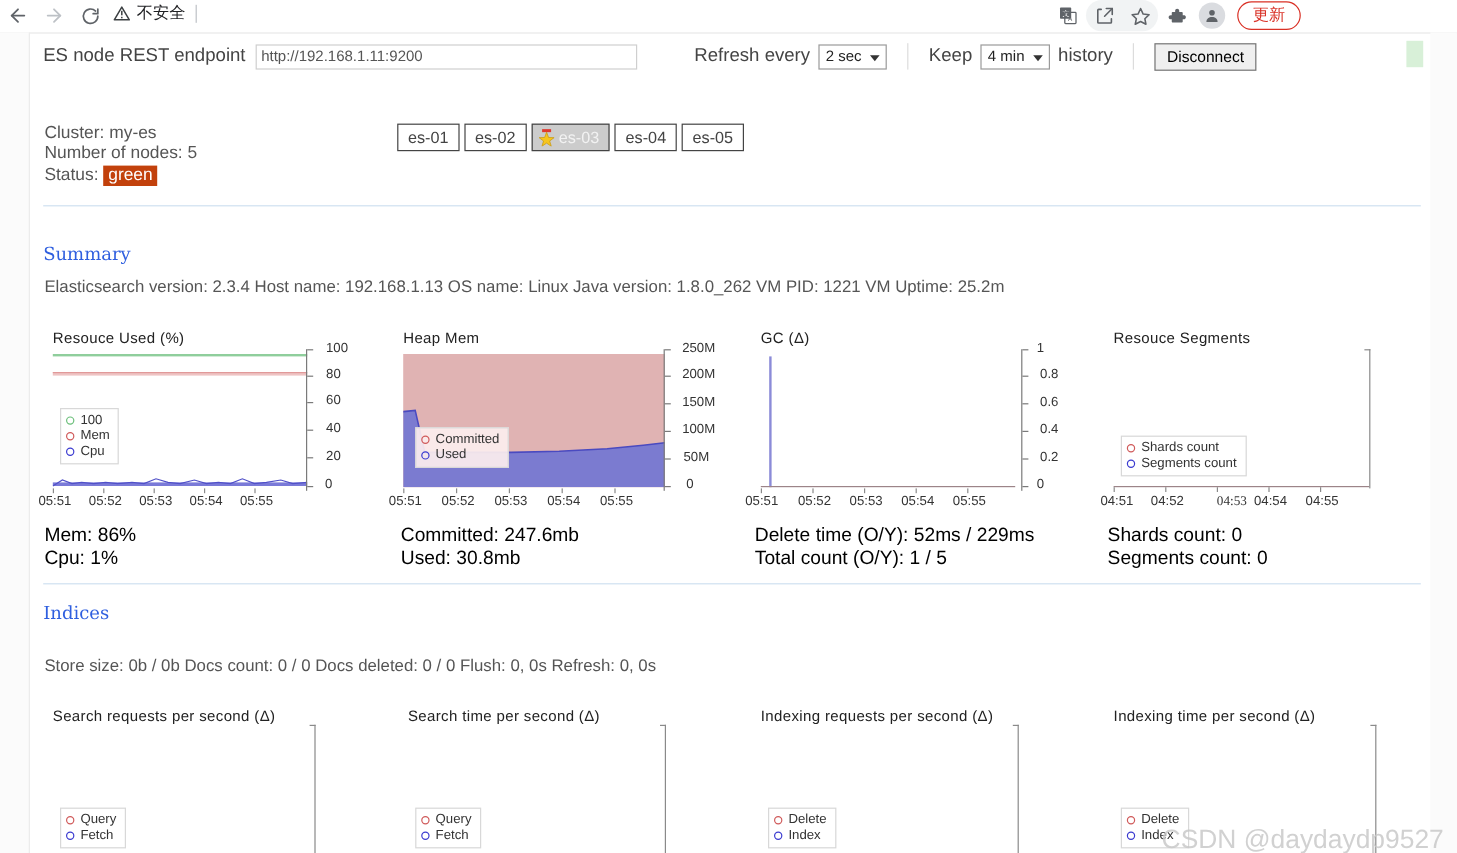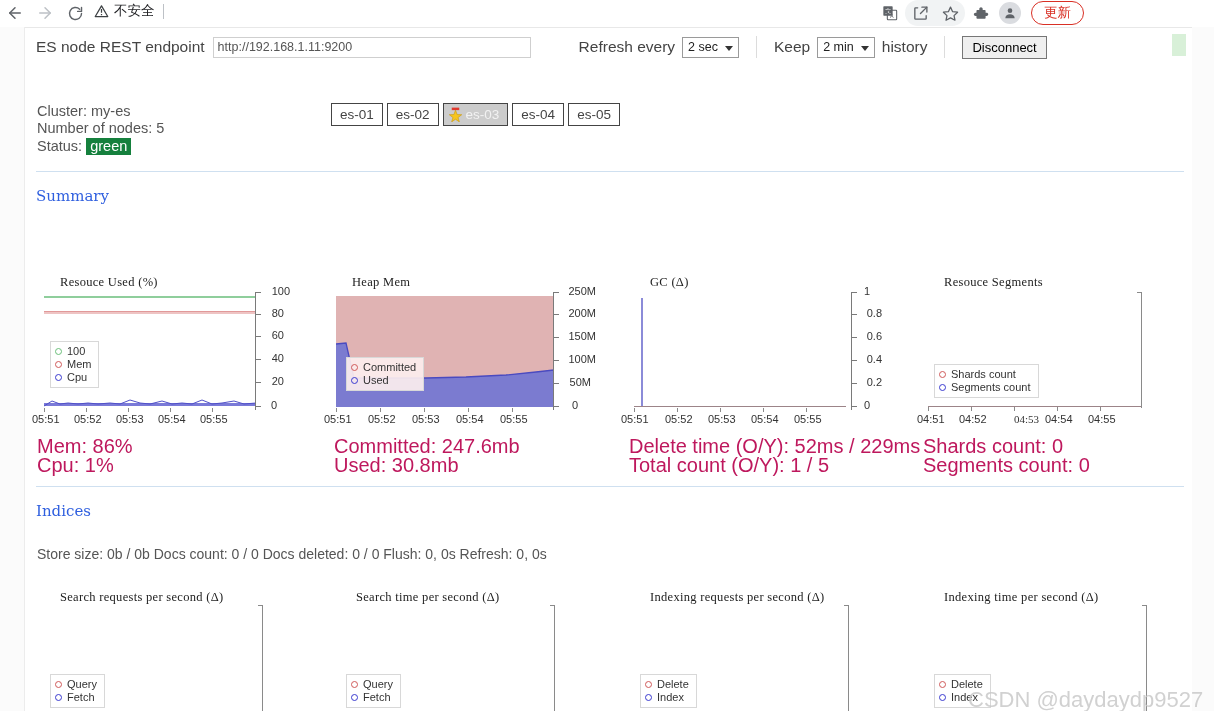--- a/index.html
+++ b/index.html
@@ -94,21 +94,21 @@
   }
   #green-chip {
     position: absolute; left: 1172px; top: 7px; width: 14px; height: 22px;
     background: #d8f0d8;
   }
 
   
   #cluster-info { position: absolute; left: 37px; top: 76px; font-size: 14.5px; line-height: 17px; color: #555; }
   #status-line { margin-top: 1px; }
   #status-badge {
-    display: inline-block; background: #15803d; color: #fff;
+    display: inline-block; background: #c2410c; color: #fff;
     padding: 0 4px; font-size: 14.5px; line-height: 17px;
   }
 
   #node-tabs { position: absolute; left: 331px; top: 76px; display: flex; gap: 4px; }
   .node-tab {
     border: 1px solid #444; background: #fff; height: 23px;
     display: flex; align-items: center; padding: 0 8px;
     font-size: 13.5px; color: #444;
   }
   .node-tab.active { background: #cccccc; color: #f2f2f2; padding-left: 4px; }
@@ -118,38 +118,38 @@
     position: absolute; left: 36px; width: 1148px; height: 0;
     border: 0; border-top: 1px solid #cfe0f0; margin: 0;
   }
   #sep1 { top: 144px; }
   #sep2 { top: 459px; }
 
   .sect-title {
     position: absolute; left: 36px; color: #2f5fdf; font-size: 15px;
     font-family: "DejaVu Serif", serif;
   }
-  #sum-title { top: 160px; }
+  #sum-title { top: 176px; }
   #idx-title { top: 475px; }
 
   .info-row {
     position: absolute; left: 37px; font-size: 14px; color: #555;
     white-space: nowrap;
   }
   #sum-info { top: 203px; }
   #idx-info { top: 519px; }
 
   
   .chart {
     position: absolute;
     font-family: "DejaVu Sans Mono", monospace;
   }
   .chart-title {
     font-size: 12.5px; color: #222; white-space: nowrap;
-    font-family: Liberation Serif, serif; letter-spacing: 0.3px; margin-left: 16px;
+    font-family: Liberation Sans, sans-serif; letter-spacing: 0.3px;
   }
   .plot { position: relative; }
   .axis-v {
     position: absolute; width: 1px; background: #7a7a7a;
   }
   .axis-h {
     position: absolute; height: 1px; background: #9c8488;
   }
   .ytick {
     position: absolute; font-family: "Liberation Sans", sans-serif;
@@ -170,21 +170,21 @@
   .legend .lrow { display: flex; align-items: center; gap: 5px; white-space: nowrap; }
   .legend .dot {
     width: 7px; height: 7px; border-radius: 50%; border: 1.6px solid #c33; background: transparent;
     display: inline-block; flex: 0 0 auto;
   }
   .legend .dot.green { border-color: #6bbf7a; }
   .legend .dot.red { border-color: #d05a5a; }
   .legend .dot.blue { border-color: #3b3bd0; }
 
   .stat-block {
-    position: absolute; font-size: 20px; color: #be185d; line-height: 19px; white-space: nowrap;
+    position: absolute; font-size: 16px; color: #000000; line-height: 19px; white-space: nowrap;
   }
 
   
   #watermark {
     position: absolute; left: 968px; top: 660px;
     font-size: 22px; color: #c9c9c9; font-family: "Liberation Sans", sans-serif;
     opacity: 0.85; white-space: nowrap;
   }
 </style>
 </head>
@@ -272,21 +272,21 @@
     <input id="endpoint-input" type="text" value="http://192.168.1.11:9200" style="">
     <div id="refresh-group">
       <span class="bar-text">Refresh every</span>
       <div class="sel-box">
         <span>2 sec</span>
         <span class="caret"></span>
       </div>
       <div class="vsep"></div>
       <span class="bar-text">Keep</span>
       <div class="sel-box">
-        <span>2 min</span>
+        <span>4 min</span>
         <span class="caret"></span>
       </div>
       <span class="bar-text">history</span>
       <div class="vsep"></div>
       <div id="disconnect-btn">Disconnect</div>
     </div>
   </div>
   <div id="green-chip"></div>
 
   <div id="cluster-info">
@@ -316,20 +316,21 @@
       <span>es-04</span>
     </div>
     <div class="node-tab">
       <span>es-05</span>
     </div>
   </div>
 
   <hr class="sep" id="sep1">
 
   <div class="sect-title" id="sum-title">Summary</div>
+  <div class="info-row" id="sum-info">Elasticsearch version: 2.3.4   Host name: 192.168.1.13   OS name: Linux   Java version: 1.8.0_262   VM PID: 1221   VM Uptime: 25.2m</div>
 
   <div class="chart" id="chart-resource" style="left:44px; top:248px;">
     <div class="chart-title">Resouce Used (%)</div>
     <div class="plot" style="width:218px; height:114px; margin-top:6px;">
 
       <div style="position:absolute; left:0; top:0; width:212px; height:2px; background:#8fce9c;"></div>
 
       <div style="position:absolute; left:0; top:15px; width:212px; height:3px; background:#eec4c4; border-top:1px solid #e19999;"></div>
 
       <div style="position:absolute; left:0; top:107px; width:212px; height:3px; background:#7a7ad8;"></div>

